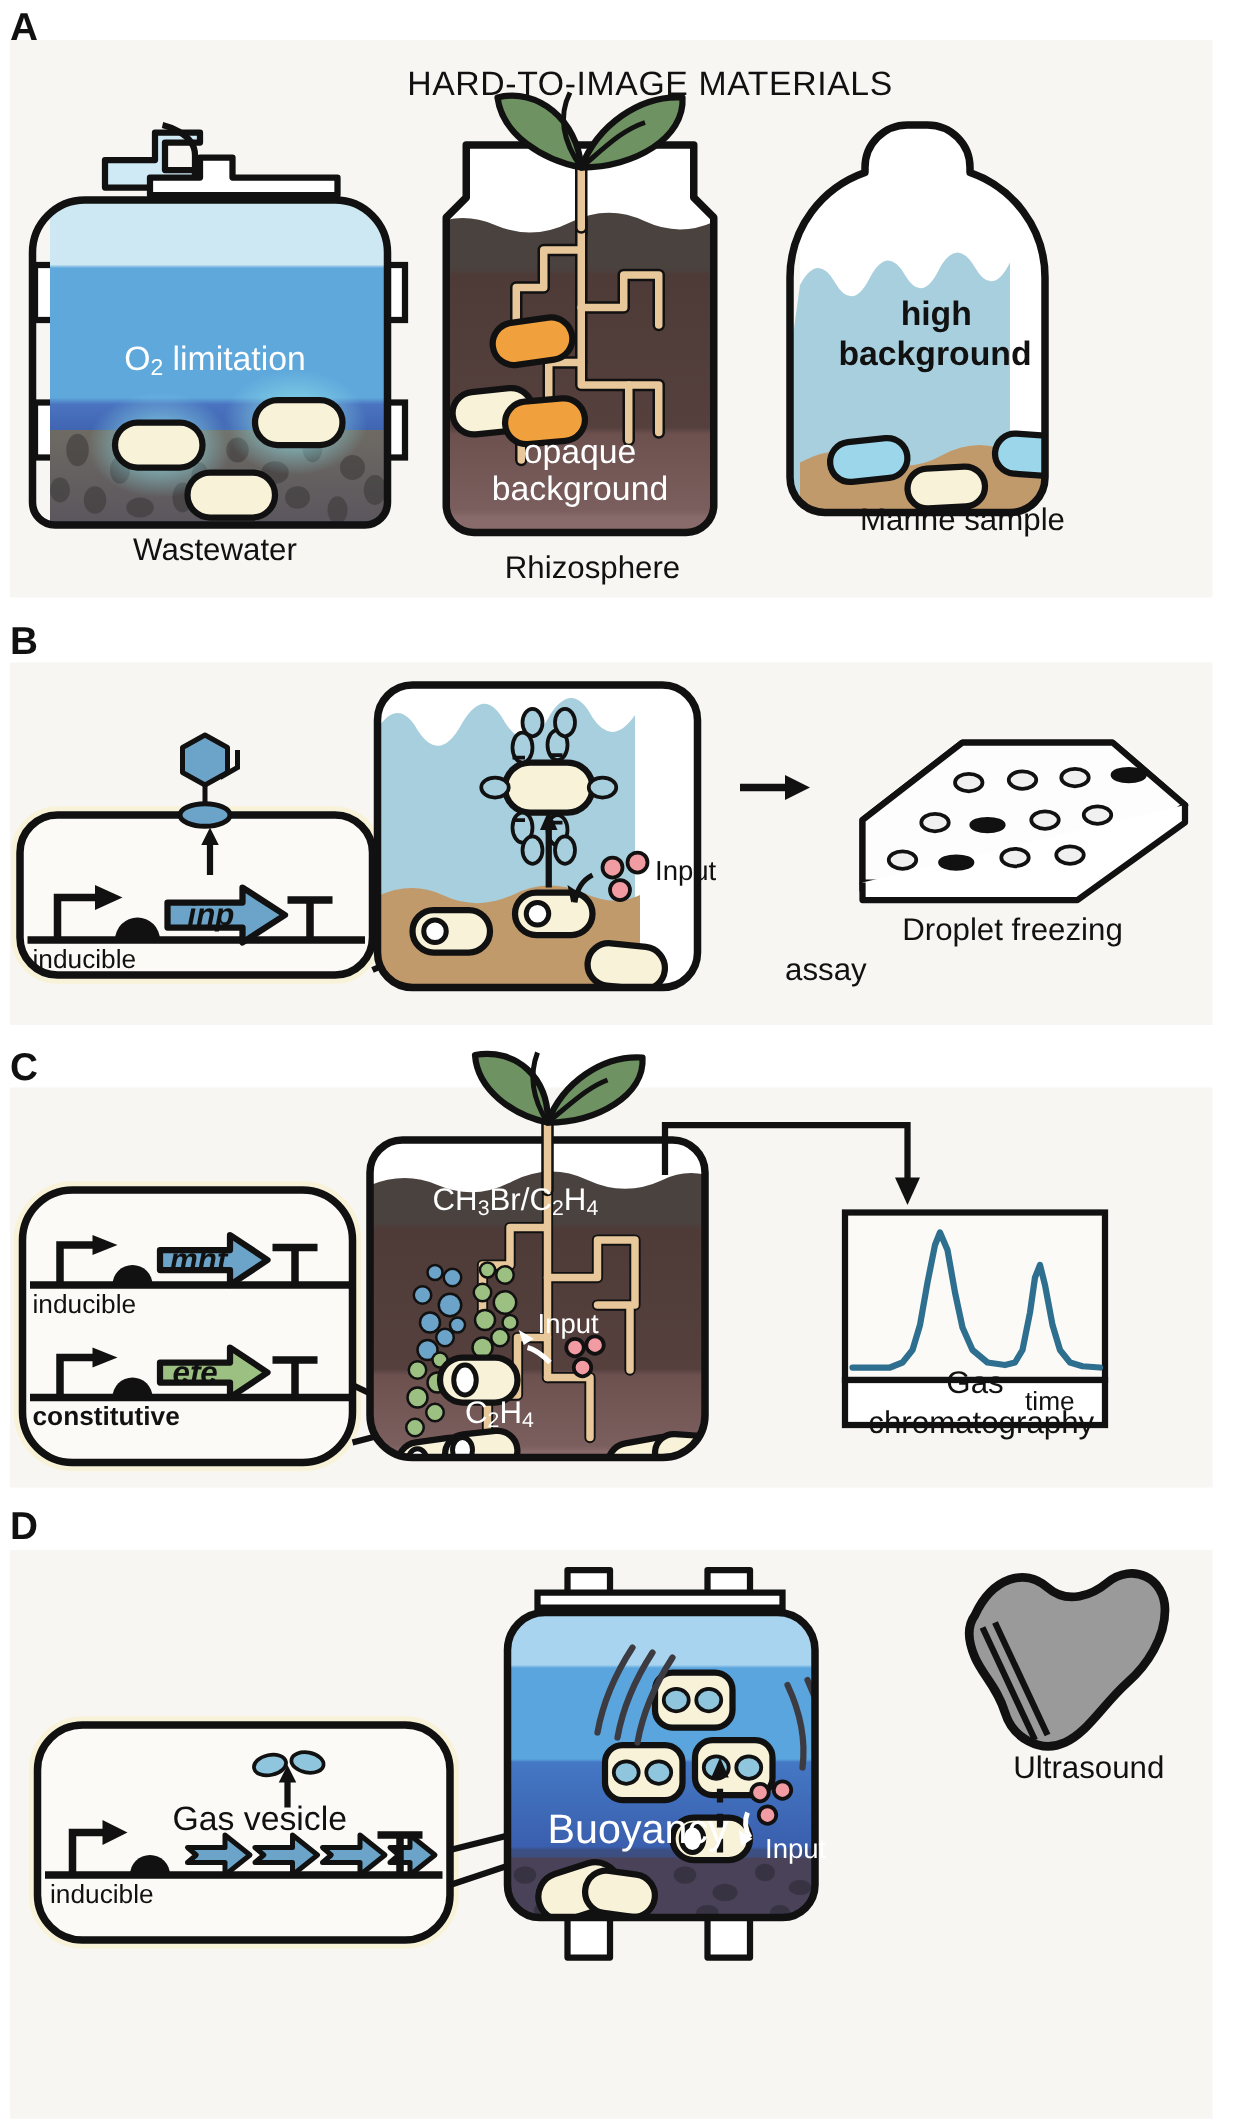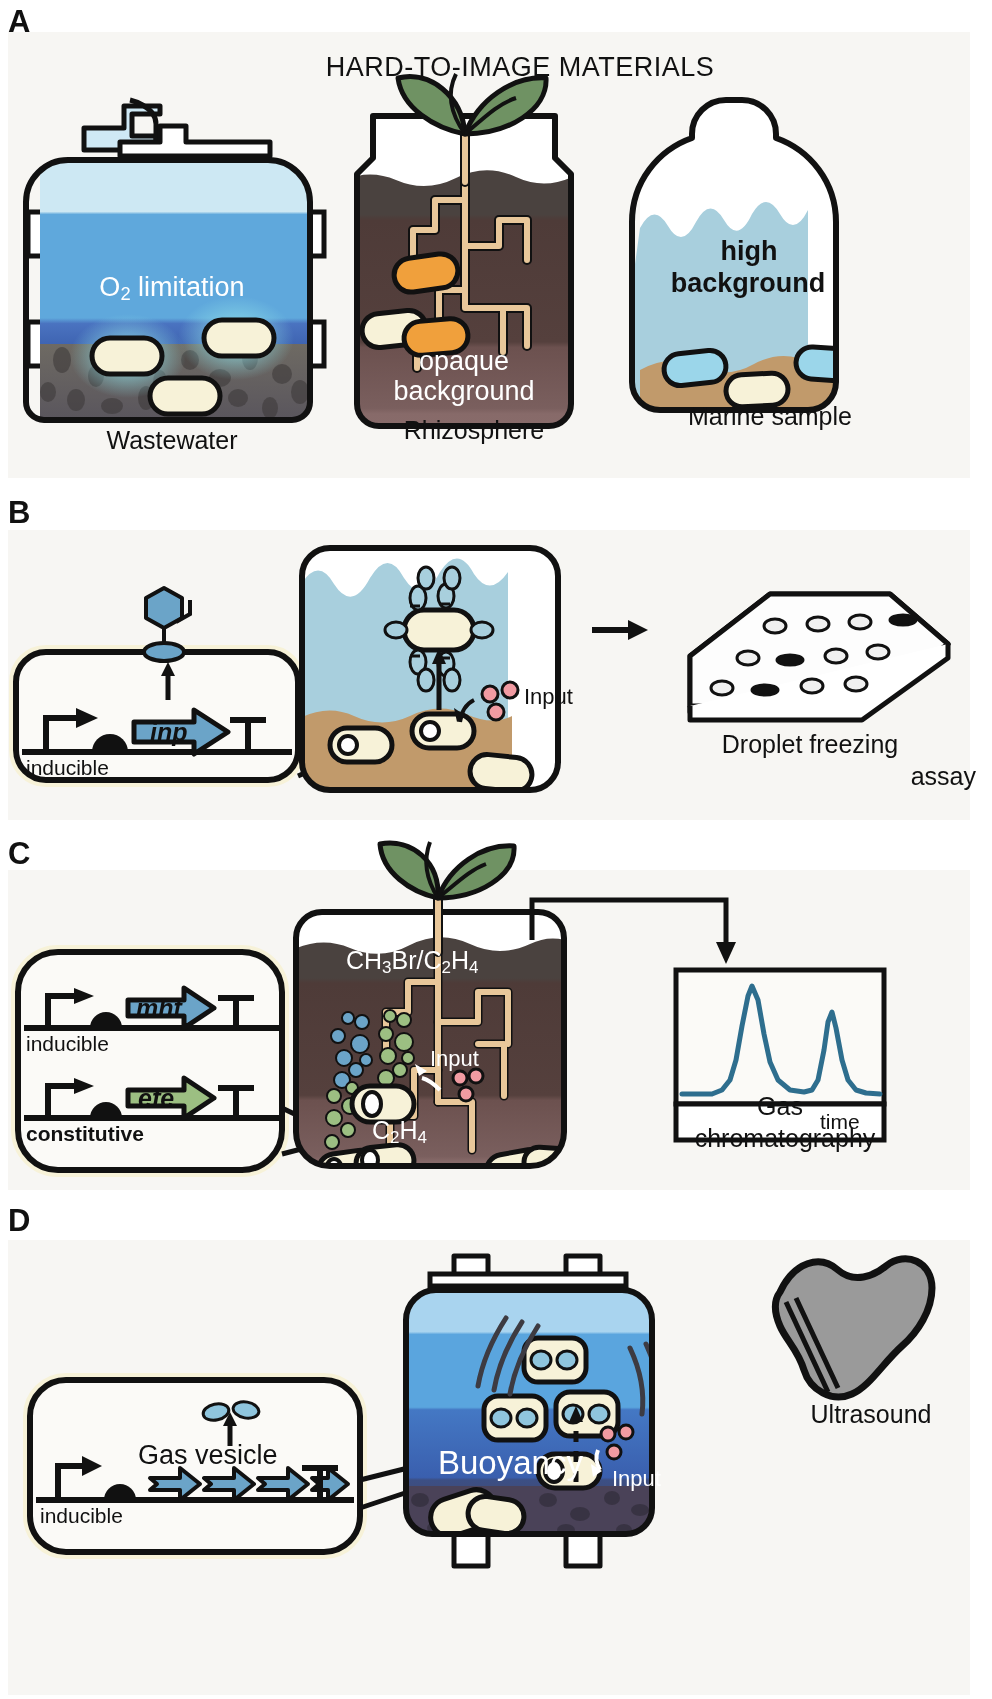--- a/index.html
+++ b/index.html
@@ -554,28 +554,28 @@
     <span>O</span><span class="sub">2</span><span> limitation</span>
   </div>
 
   <div class="whitetxt" style="left:348px;top:346px;width:232px;text-align:center;font-size:27px;">opaque</div>
   <div class="whitetxt" style="left:348px;top:376px;width:232px;text-align:center;font-size:27px;">background</div>
 
   <div class="darktxt" style="left:640px;top:236px;width:218px;text-align:center;font-size:27px;font-weight:bold;">high</div>
   <div class="darktxt" style="left:628px;top:268px;width:240px;text-align:center;font-size:27px;font-weight:bold;">background</div>
 
   <div class="cap" style="left:0;top:426px;width:344px;text-align:center;">Wastewater</div>
-  <div class="cap" style="left:344px;top:416px;width:260px;text-align:center;">Rhizosphere</div>
+  <div class="cap" style="left:344px;top:440px;width:260px;text-align:center;">Rhizosphere</div>
   <div class="cap" style="left:620px;top:402px;width:300px;text-align:center;">Marine sample</div>
 
   <div class="darktxt" style="left:26px;top:756px;font-size:21px;">inducible</div>
   <div class="darktxt ital" style="left:150px;top:718px;font-size:25px;color:#111;">inp</div>
   <div class="darktxt" style="left:524px;top:684px;font-size:22px;">Input</div>
   <div class="cap" style="left:660px;top:730px;width:300px;text-align:center;">Droplet freezing</div>
-  <div class="cap" style="left:676px;top:762px;width:300px;text-align:right;">assay</div>
+  <div class="cap" style="left:628px;top:762px;width:300px;text-align:left;">assay</div>
 
   <div class="darktxt" style="left:26px;top:1032px;font-size:21px;">inducible</div>
   <div class="darktxt" style="left:26px;top:1122px;font-size:21px;font-weight:bold;">constitutive</div>
   <div class="darktxt ital" style="left:136px;top:994px;font-size:25px;">mht</div>
   <div class="darktxt ital" style="left:138px;top:1084px;font-size:25px;">efe</div>
 
   <div class="whitetxt" style="left:346px;top:946px;font-size:25px;">
     <span>CH</span><span class="sub">3</span><span>Br/C</span><span class="sub">2</span><span>H</span><span class="sub">4</span>
   </div>
 

